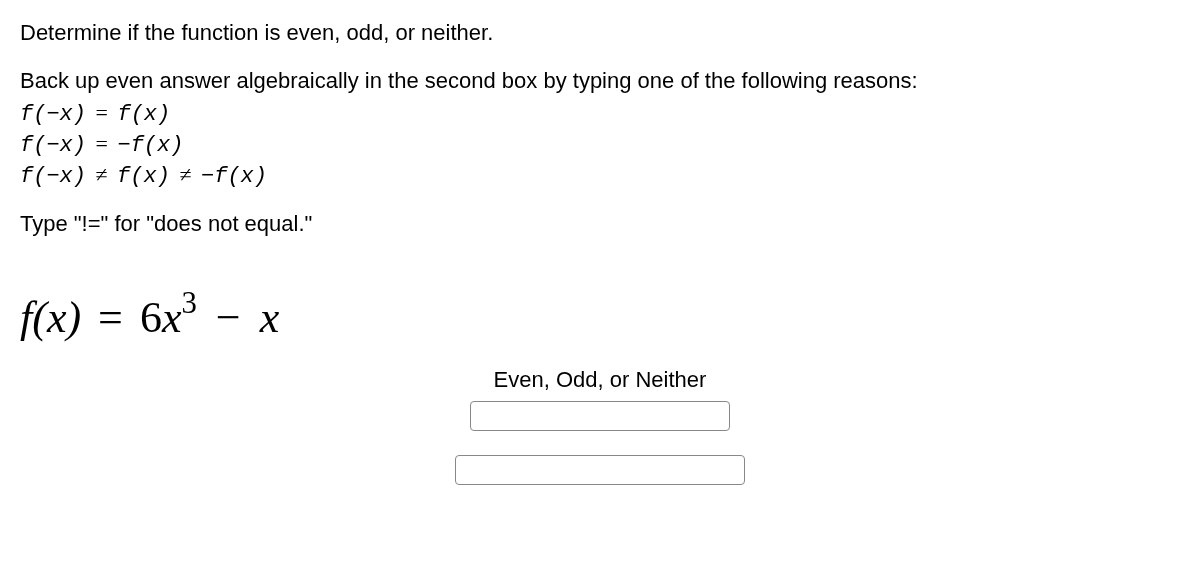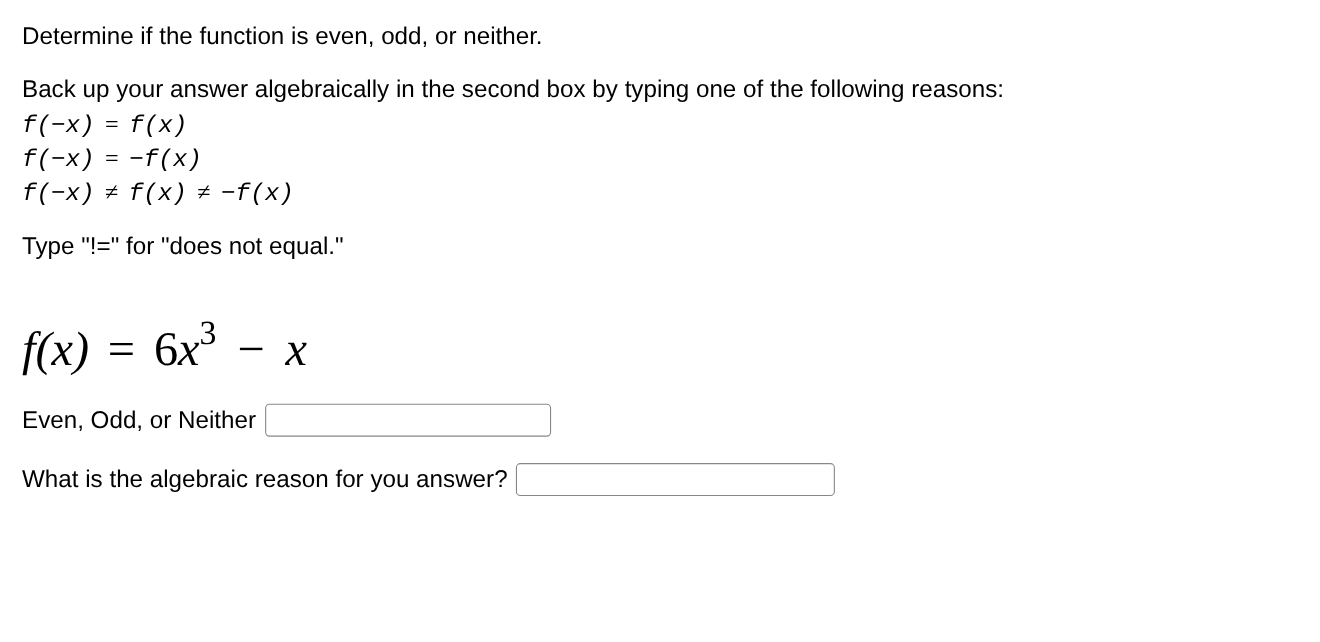--- a/index.html
+++ b/index.html
@@ -38,20 +38,21 @@
       font-size: 0.7em;
       vertical-align: super;
       position: relative;
       top: -0.1em;
     }
     .input-line {
       display: flex;
       align-items: center;
       gap: 8px;
       margin-top: 24px;
+      flex-direction: column;
     }
     input[type="text"] {
       font-size: 18px;
       padding: 4px 6px;
       border: 1px solid #888;
       border-radius: 4px;
       height: 30px;
       box-sizing: border-box;
     }
     .input1 {
@@ -69,21 +70,21 @@
     .op {
       font-style: normal;
       padding: 0 4px;
     }
   </style>
 </head>
 <body>
 
 <div class="line">Determine if the function is even, odd, or neither.</div>
 
-<div class="line gap">Back up your answer algebraically in the second box by typing one of the following reasons:</div>
+<div class="line gap">Back up even answer algebraically in the second box by typing one of the following reasons:</div>
 
 <div class="eq-line">
   <span class="math">f(−x)</span>
   <span class="op">=</span>
   <span class="math">f(x)</span>
 </div>
 
 <div class="eq-line">
   <span class="math">f(−x)</span>
   <span class="op">=</span>
@@ -107,15 +108,14 @@
   <span class="math-upright" style="padding:0 8px;">−</span>
   <span>x</span>
 </div>
 
 <div class="input-line">
   <span>Even, Odd, or Neither</span>
   <input type="text" class="input1" value="" style="">
 </div>
 
 <div class="input-line">
-  <span>What is the algebraic reason for you answer?</span>
   <input type="text" class="input2" value="" style="">
 </div>
 
 </body></html>

